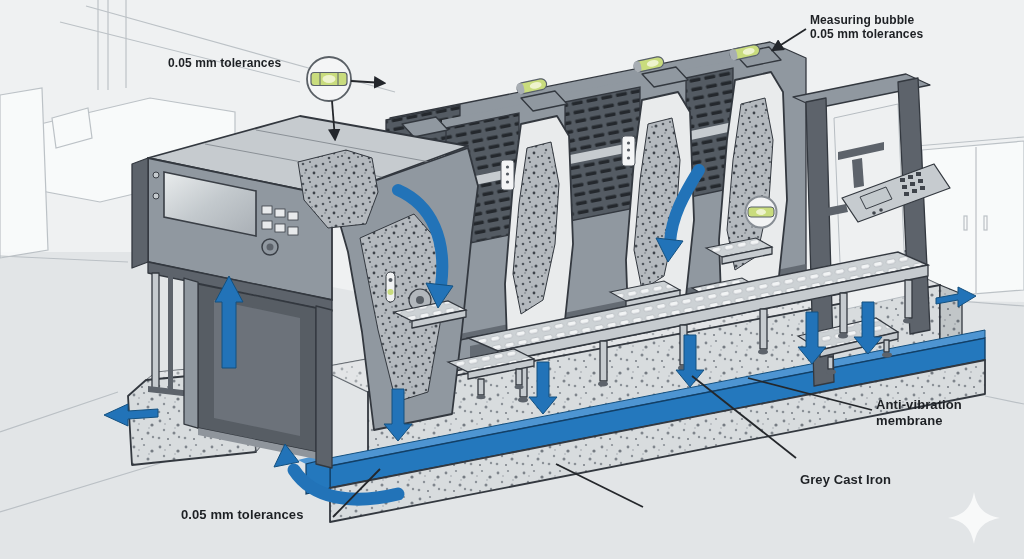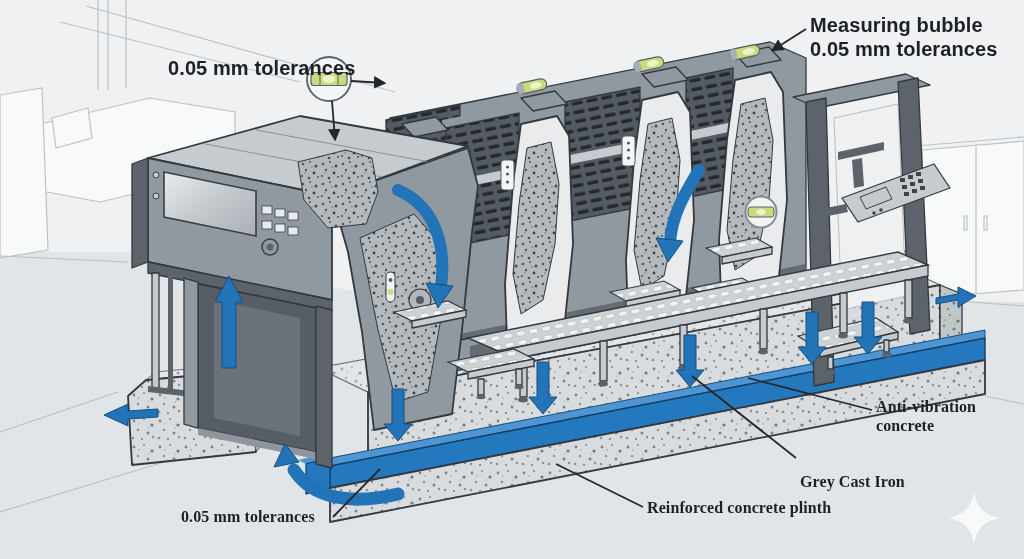--- a/index.html
+++ b/index.html
@@ -1,22 +1,22 @@
 <!DOCTYPE html>
 <html style="--arrowBlue: #2273b8; --membraneTop: #4e95d2; --membraneFront: #2478bd; --levelGreen: #c9dc7d; --levelBubble: #eef3cd; --machineDark: #5d636b; --machineMid: #9098a0; --machineLight: #c6cbcf; --machinePale: #e9ebec; --edge: #33383f; --wall: #eff1f2; --floor: #e2e5e7; --lineArt: #b7bdc2; --text: #1d2024;"><head>
 <meta charset="utf-8">
 <style>
   html,body{margin:0;padding:0;background:#cfd3d6;}
   .stage{position:relative;width:1024px;height:559px;overflow:hidden;
          background:var(--wall,#f1f3f4);
          font-family:"Liberation Sans",sans-serif;}
   .stage svg{position:absolute;left:0;top:0;}
   .lbl{position:absolute;font-weight:700;color:var(--text,#1d2024);
-       font-size:20px;line-height:1.2;white-space:nowrap;letter-spacing:.1px;}
-  .lbl.big{font-size:16px;font-family:Liberation Serif, serif;}
+       font-size:12px;line-height:1.2;white-space:nowrap;letter-spacing:.1px;}
+  .lbl.big{font-size:13px;}
   
   .fD{fill:var(--machineDark,#5d636b);} .fM{fill:var(--machineMid,#9098a0);}
   .fL{fill:var(--machineLight,#c6cbcf);} .fP{fill:var(--machinePale,#e9ebec);}
   .e{stroke:var(--edge,#33383f);stroke-width:1.3;stroke-linejoin:round;}
   .e2{stroke:var(--edge,#33383f);stroke-width:1.8;stroke-linejoin:round;}
   .blue{fill:var(--arrowBlue,#2273b8);stroke:#14507f;stroke-width:1;stroke-linejoin:round;}
   .bluePath{stroke:var(--arrowBlue,#2273b8);fill:none;stroke-width:12;stroke-linecap:round;}
   .memT{fill:var(--membraneTop,#4e95d2);} .memF{fill:var(--membraneFront,#2273b8);}
   .lvl{fill:var(--levelGreen,#c9dc7d);} .bub{fill:var(--levelBubble,#eef3cd);}
   .ld{stroke:#24272b;stroke-width:1.8;fill:none;}
@@ -347,21 +347,20 @@
 
   <div class="lbl" style="left:168px;top:56px">0.05 mm tolerances</div>
 
   <div class="lbl" style="left:810px;top:13px">
     <div>Measuring bubble</div>
     <div>0.05 mm tolerances</div>
   </div>
 
   <div class="lbl big" style="left:876px;top:397px">
     <div>Anti-vibration</div>
-    <div>concrete</div>
+    <div>membrane</div>
   </div>
 
   <div class="lbl big" style="left:800px;top:472px">Grey Cast Iron</div>
 
-  <div class="lbl big" style="left:647px;top:498px">Reinforced concrete plinth</div>
 
   <div class="lbl big" style="left:181px;top:507px">0.05 mm tolerances</div>
 </div>
 
 </body></html>

